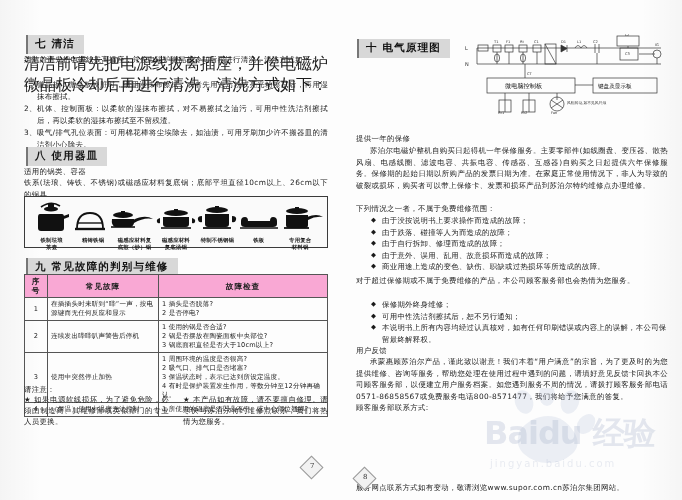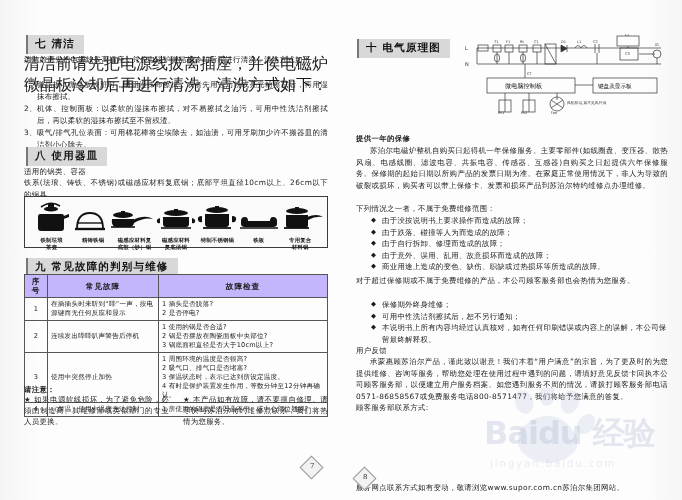--- a/index.html
+++ b/index.html
@@ -45,21 +45,21 @@
     font-size:7.4px;
     line-height:11.6px;
     letter-spacing:.35px;
     text-align:justify;
     color:#232323;
     margin:0;
   }
   .p.indent{text-indent:14px;}
   .tight{line-height:11px;}
   .lbl{font-size:7.4px;line-height:11.4px;letter-spacing:.3px;margin:0;}
-  .strong{font-weight:bold;}
+  .strong{font-weight:normal;}
 
   ol.num{margin:0;padding:0;list-style:none;}
   ol.num > li{
     font-size:7.4px;line-height:11.5px;letter-spacing:.3px;
     padding-left:13px;position:relative;text-align:justify;
     margin-bottom:1px;
   }
   ol.num > li .n{position:absolute;left:0;top:0;}
 
   ul.dia{margin:0;padding:0;list-style:none;}
@@ -88,21 +88,21 @@
     font-size:6.6px;color:#222;
   }
   table.faults th,table.faults td{
     border:1px solid #555;
     padding:2px 3px;
     vertical-align:middle;
     line-height:9px;
     letter-spacing:.2px;
   }
   table.faults th{
-    background:#c4b5fd;font-weight:bold;text-align:center;font-size:7.6px;letter-spacing:1px;
+    background:#f9a8d4;font-weight:bold;text-align:center;font-size:7.6px;letter-spacing:1px;
   }
   td.c{text-align:center;}
   .cell-no{width:16px;}
   .cell-fault{width:104px;margin-top:20px;}
   .q{display:block;}
 
   
   .notes{display:flex;gap:14px;}
   .notes > div{flex:1;}
 

